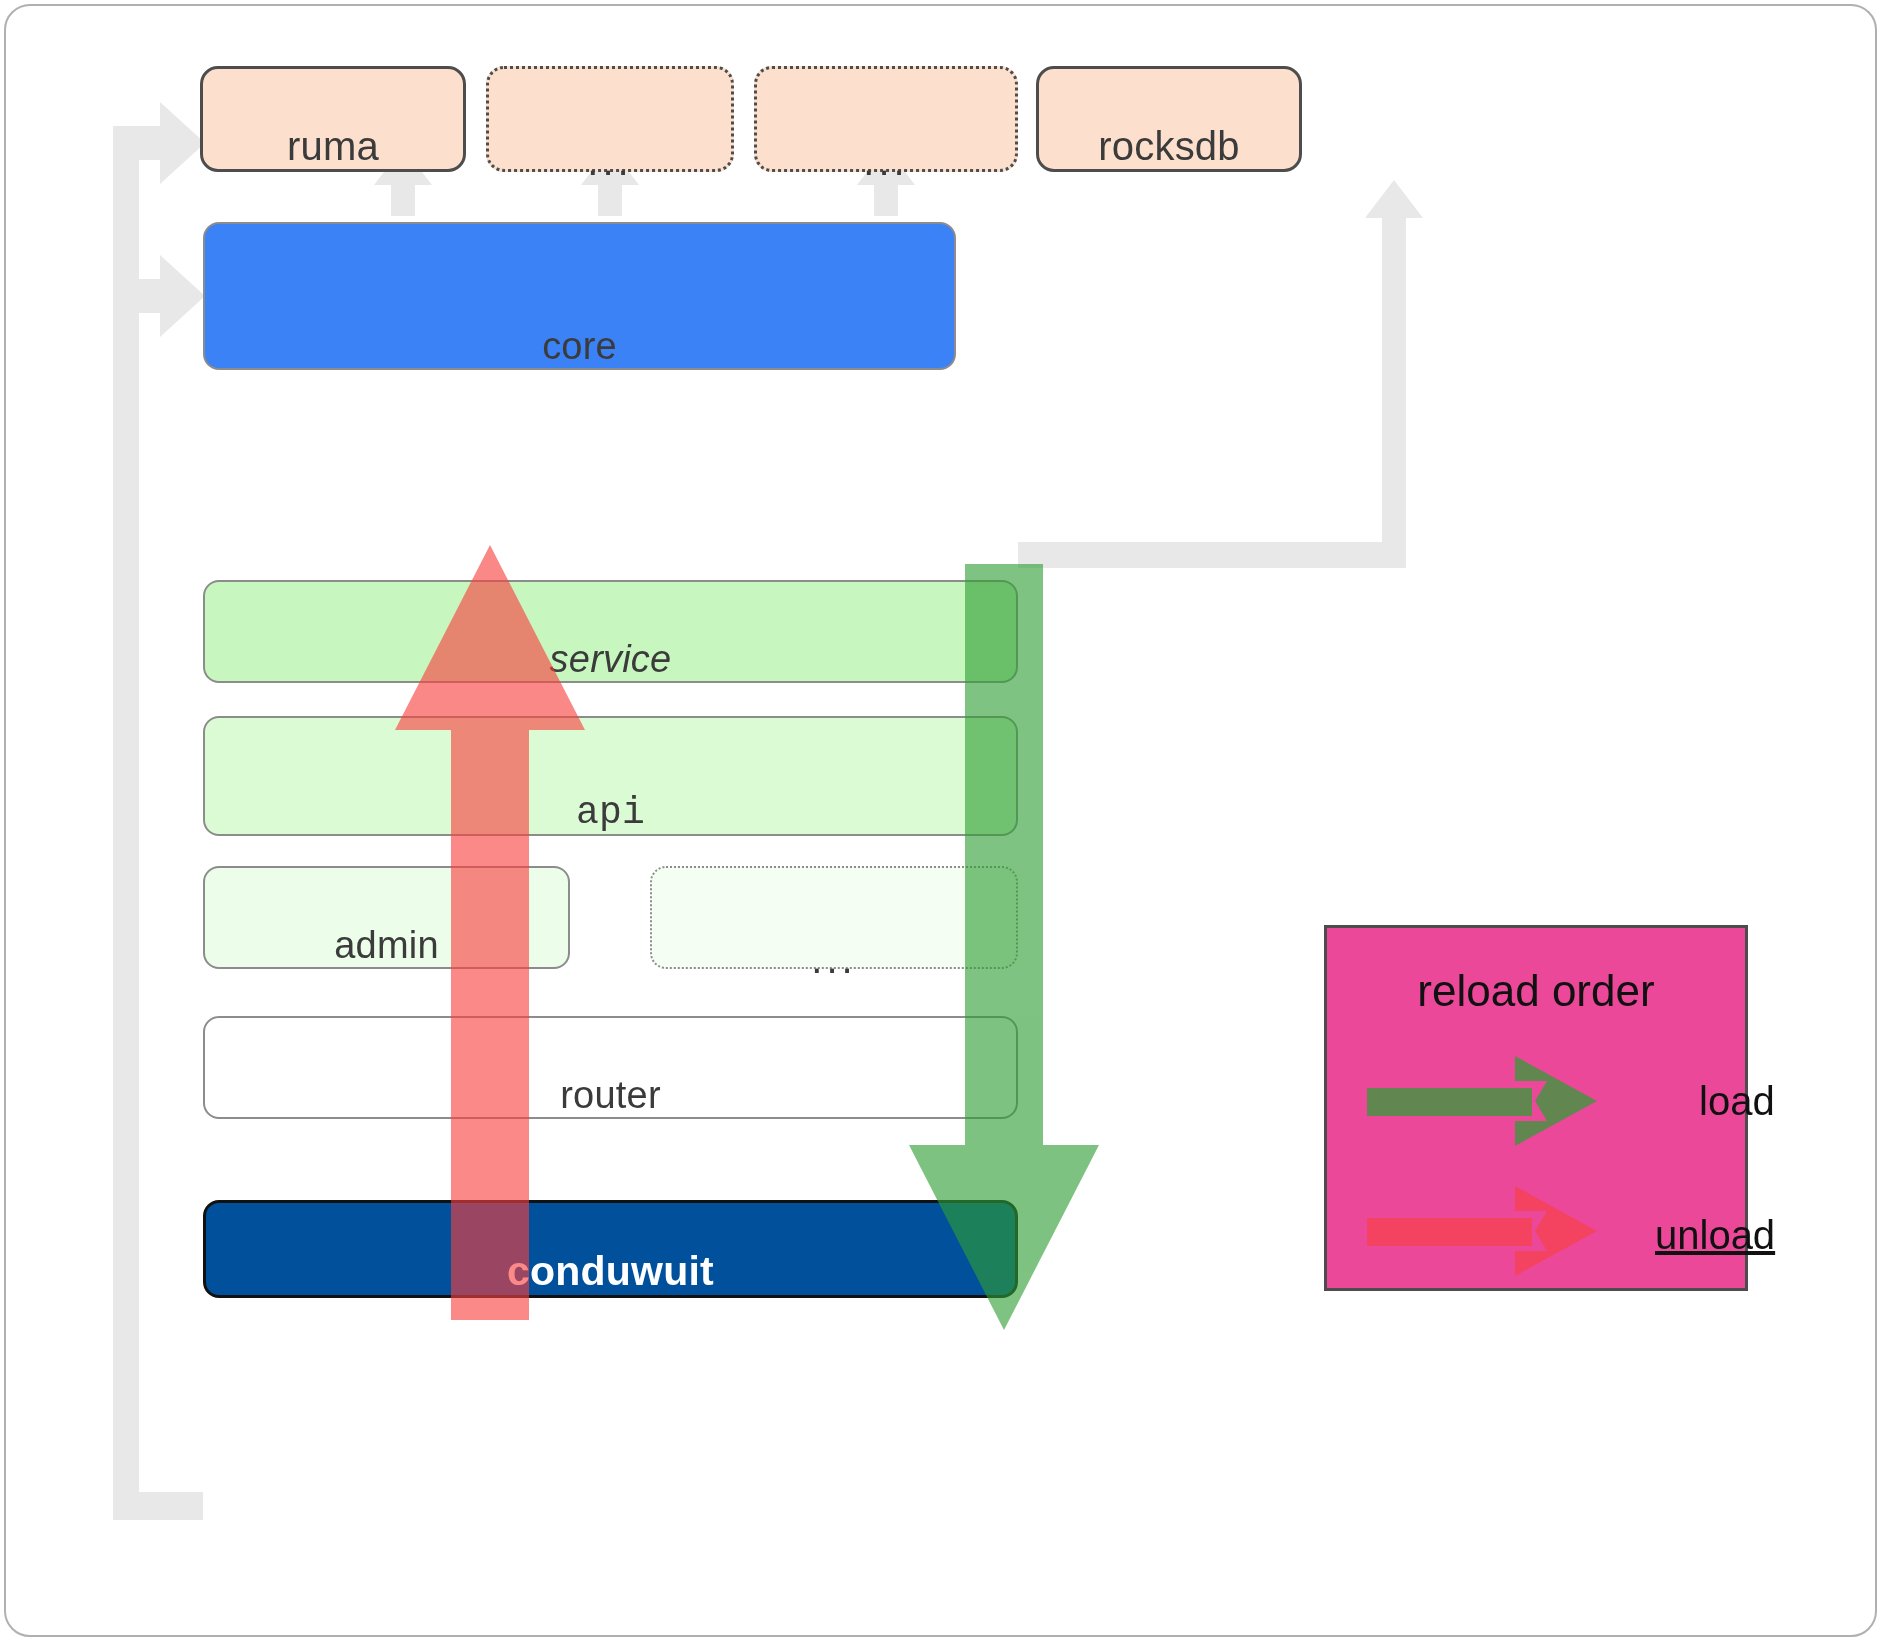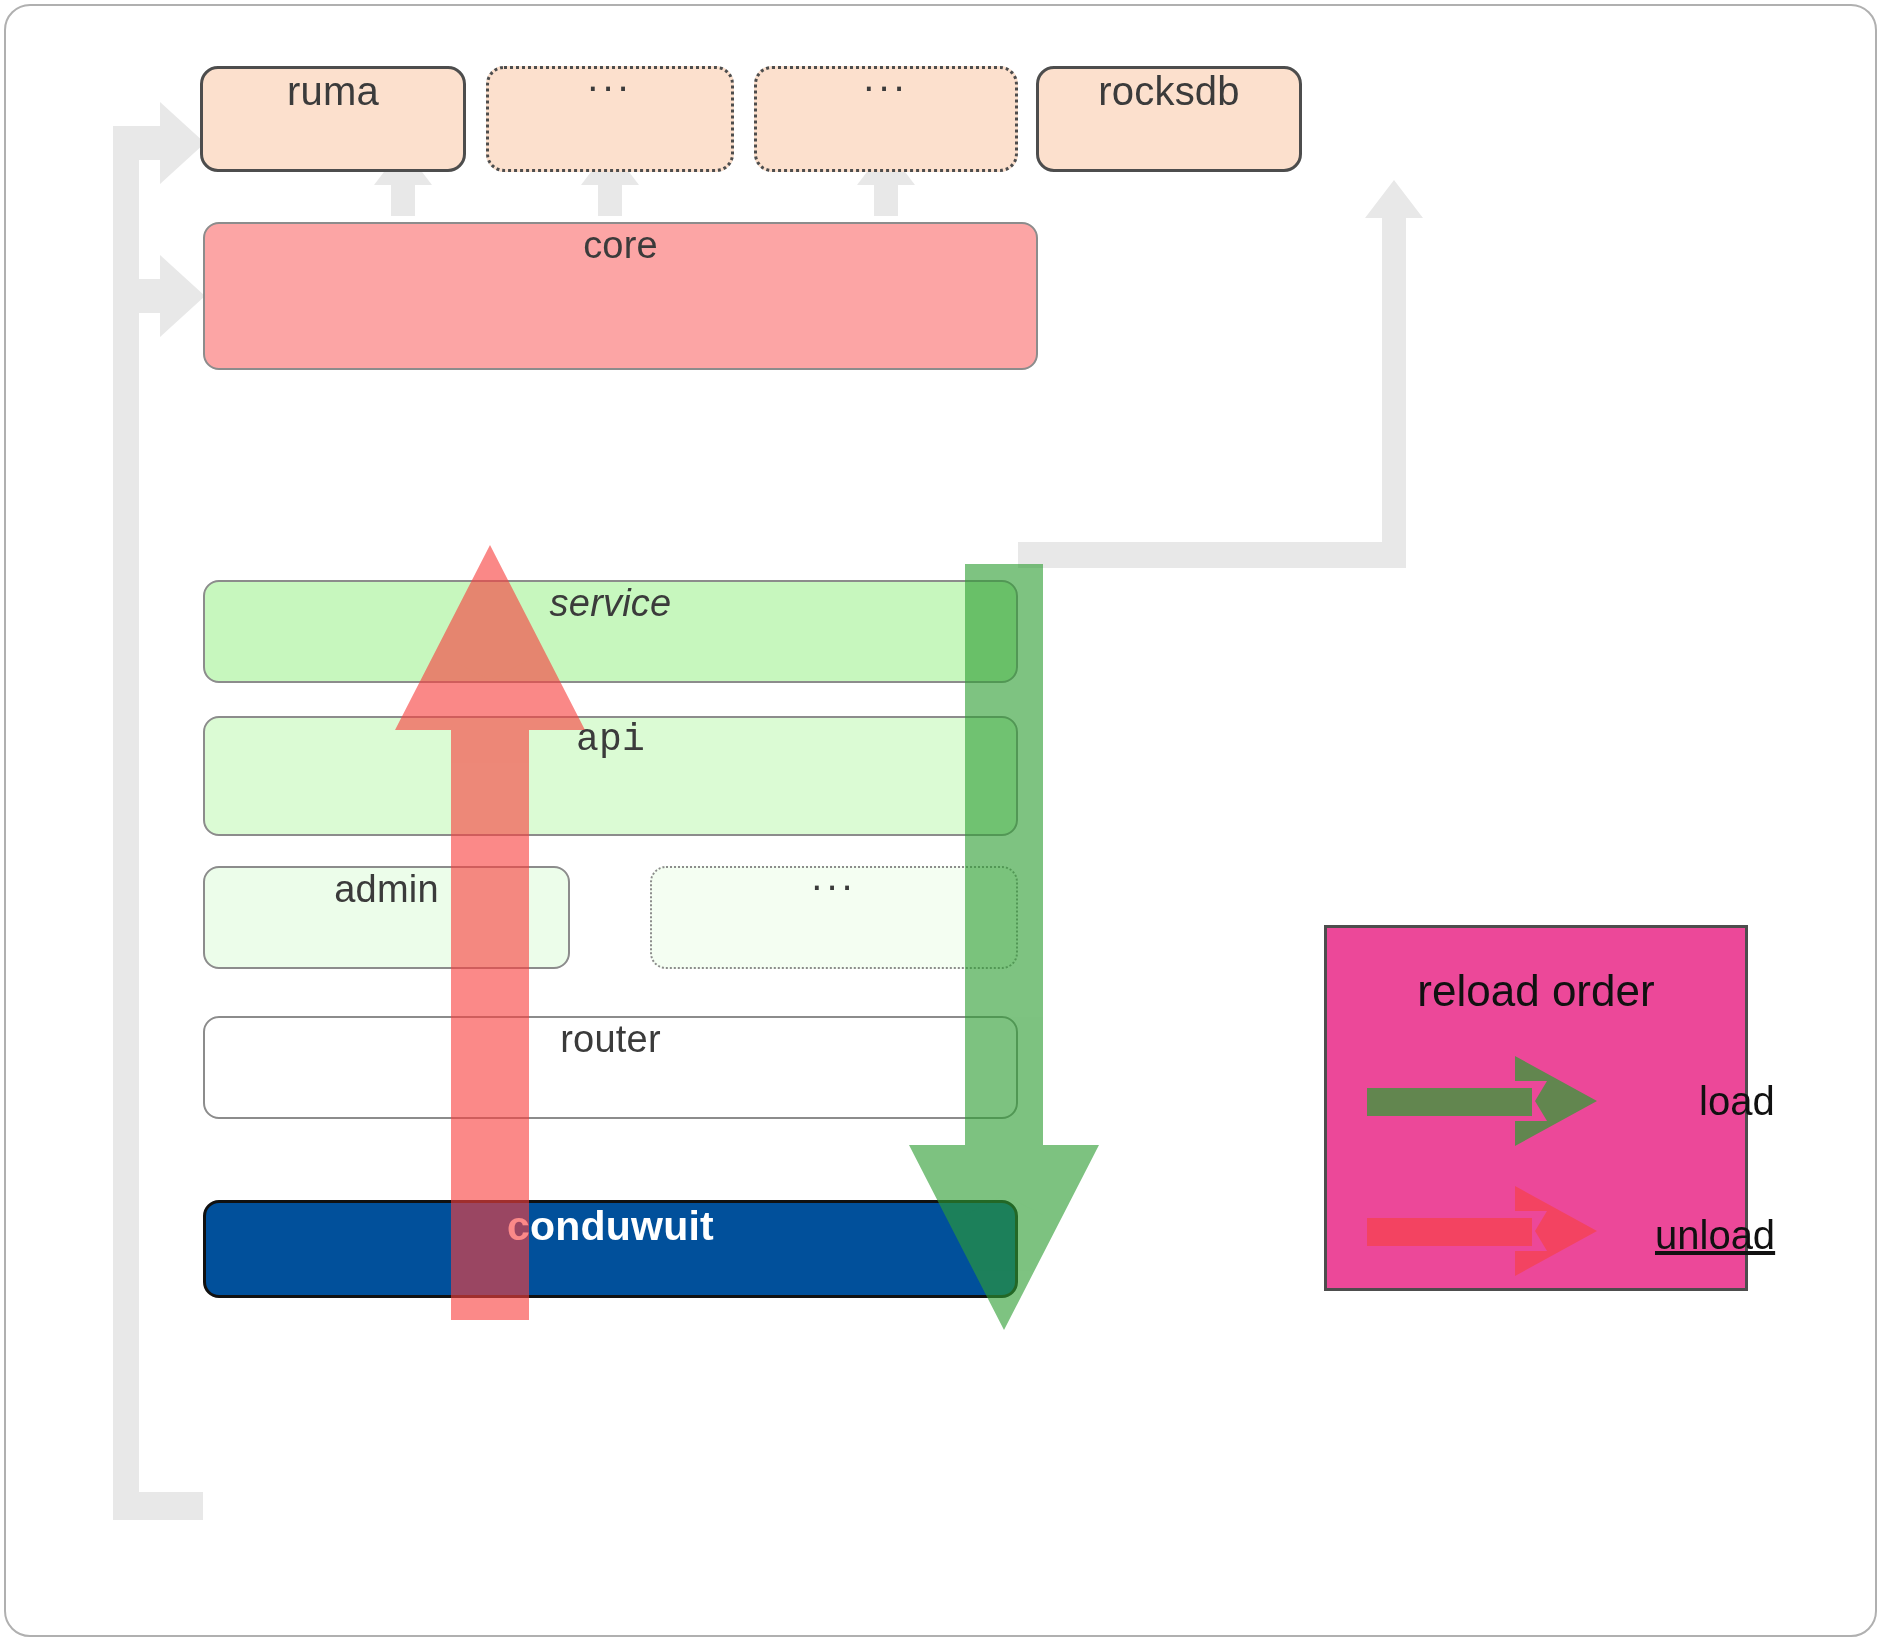--- a/index.html
+++ b/index.html
@@ -19,21 +19,21 @@
     width:1873px;height:1633px;
     border:2px solid #b0b0b0;
     border-radius:26px;
     box-sizing:border-box;
     background:#fff;
   }
 
   .node{
     position:absolute;
     box-sizing:border-box;
-    display:flex;align-items:flex-start;justify-content:center;
+    display:flex;align-items:flex-end;justify-content:center;
     border-radius:14px;
     font-size:38px;
     color:#3b3b3b;
     letter-spacing:.2px;
     z-index:6;
   }
 
   
   .dep{
     background:#fce0cd;
@@ -122,21 +122,21 @@
   </div>
 
   <div class="node dep dotted" style="left:754px;top:66px;width:264px;height:106px;">
     <span class="ellipsis">...</span>
   </div>
 
   <div class="node dep" style="left:1036px;top:66px;width:266px;height:106px;">
     <span>rocksdb</span>
   </div>
 
-  <div class="node layer" style="left:203px;top:222px;width:835px;height:148px;background:#fca5a5;">
+  <div class="node layer" style="left:203px;top:222px;width:753px;height:148px;background:#3b82f6;">
     <span>core</span>
   </div>
 
 
   <div class="node layer" style="left:203px;top:580px;width:815px;height:103px;background:#c7f7be;font-style:italic;">
     <span>service</span>
   </div>
 
   <div class="node layer" style="left:203px;top:716px;width:815px;height:120px;background:#dbfbd4;font-family:Liberation Mono, monospace;">
     <span>api</span>

